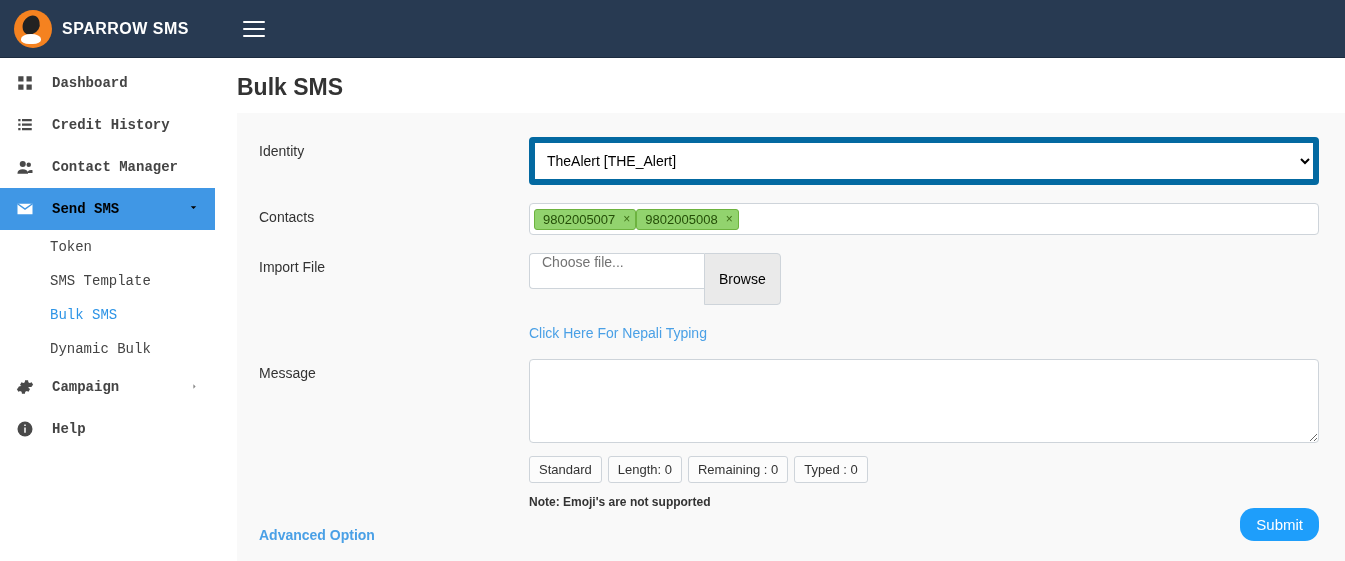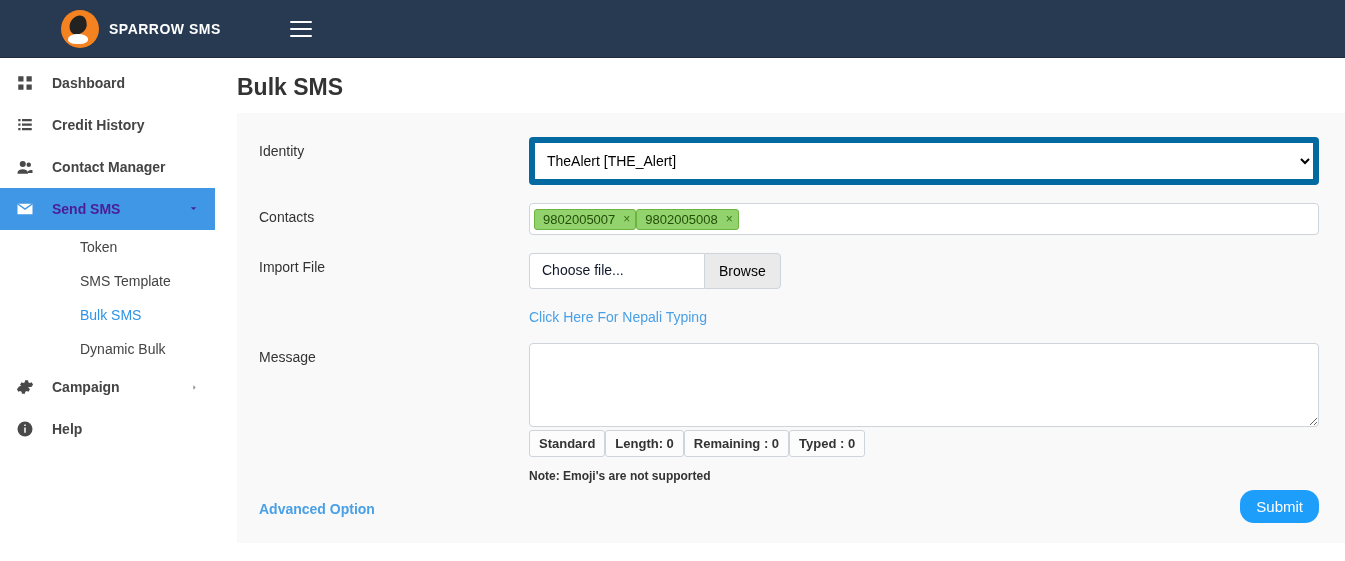--- a/index.html
+++ b/index.html
@@ -14,59 +14,59 @@
     --link:#4aa0e6;
     --token-green:#92d36e;
     --token-border:#6db33f;
   }
   *{box-sizing:border-box;}
   html,body{margin:0;padding:0;font-family:"Segoe UI",Arial,sans-serif;font-size:14px;color:var(--text-dark);background:#fff;}
   body{width:1345px;height:561px;overflow:hidden;}
 
   
   .topbar{background:var(--nav-bg);height:58px;display:flex;align-items:center;color:#fff;border-bottom:1px solid var(--nav-border);}
-  .brand{width:215px;display:flex;align-items:center;padding-left:14px;font-weight:700;font-size:14px;letter-spacing:.5px;margin-left:47px;}
+  .brand{width:215px;display:flex;align-items:center;padding-left:14px;font-weight:700;font-size:16px;letter-spacing:.5px;}
   .brand-logo{width:38px;height:38px;border-radius:50%;background:#f58220;position:relative;margin-right:10px;overflow:hidden;}
   .brand-logo::after{content:"";position:absolute;left:7px;bottom:4px;width:20px;height:10px;background:#fff;border-radius:50% 50% 40% 40%;}
   .brand-logo::before{content:"";position:absolute;left:8px;top:6px;width:18px;height:18px;background:#222;border-radius:70% 40% 60% 40%;transform:rotate(-15deg);}
   .hamburger{width:22px;height:16px;margin-left:28px;cursor:pointer;display:flex;flex-direction:column;justify-content:space-between;}
   .hamburger span{display:block;height:2px;background:#fff;border-radius:2px;}
 
   
-  .sidebar{width:215px;float:left;height:503px;background:#fff;}
+  .sidebar{width:215px;float:left;height:503px;background:#fff;font-family:Liberation Mono, monospace;}
   .side-item{display:flex;align-items:center;height:42px;padding:0 16px;color:#444;font-weight:600;cursor:pointer;}
   .side-item .icon{width:18px;height:18px;display:inline-flex;align-items:center;justify-content:center;color:#494949;}
   .side-item .lbl{margin-left:18px;}
-  .side-item.active{background:var(--sidebar-active);color:#4c1d95;text-align:center;}
+  .side-item.active{background:var(--sidebar-active);color:#000000;text-align:center;}
   .side-item.active .icon{color:#fff;}
   .side-item .caret{margin-left:auto;color:inherit;}
-  .side-sub{padding-left:80px;}
+  .side-sub{padding-left:50px;}
   .side-sub a{display:block;height:34px;line-height:34px;color:#444;text-decoration:none;font-size:14px;cursor:pointer;}
   .side-sub a.current{color:#2d94e6;}
   svg.ic{width:18px;height:18px;}
 
   
   .main{margin-left:215px;height:503px;overflow:auto;}
   .page-title{font-size:23px;font-weight:600;color:#333;padding:16px 0 12px 22px;}
   .panel{margin:0 0 0 22px;background:var(--panel-bg);padding:24px 26px 18px 22px;min-height:430px;position:relative;}
 
   .row{display:flex;margin-bottom:18px;justify-content:center;}
   .label-col{width:270px;color:#333;font-size:14px;padding-top:6px;}
   .field-col{flex:1;}
 
   select.form{width:100%;height:48px;border:6px solid #0369a1;border-radius:4px;padding:8px 8px;background:#fff;font-size:14px;}
   .tag-input{min-height:32px;width:100%;border:1px solid #ced4da;border-radius:4px;background:#fff;padding:3px 4px;display:flex;align-items:center;flex-wrap:wrap;}
   .token{display:inline-flex;align-items:center;background:var(--token-green);border:1px solid var(--token-border);border-radius:3px;padding:2px 5px 2px 8px;font-size:13px;color:#244e07;}
   .token .x{margin-left:8px;font-size:12px;color:#3d6e16;cursor:pointer;}
   .file-row{display:flex;}
-  .file-text{width:175px;height:36px;border:1px solid #ced4da;border-right:none;border-radius:4px 0 0 4px;padding:8px 12px;color:#0f172a;background:#fff;font-size:14px;}
-  .file-btn{height:36px;padding:4px 14px;border:1px solid #ced4da;background:#eaeaea;border-radius:0 4px 4px 0;font-size:14px;cursor:pointer;}
+  .file-text{width:175px;height:36px;border:1px solid #ced4da;border-right:none;border-radius:4px 0 0 4px;padding:0 12px;color:#737373;background:#fff;font-size:14px;}
+  .file-btn{height:52px;padding:4px 14px;border:1px solid #ced4da;background:#eaeaea;border-radius:0 4px 4px 0;font-size:14px;cursor:pointer;}
   .nepali-link{display:inline-block;margin-top:20px;color:var(--link);font-size:14px;text-decoration:none;cursor:pointer;}
   textarea.msg{width:100%;height:84px;border:1px solid #ced4da;border-radius:4px;resize:both;padding:8px;font-family:inherit;font-size:14px;}
-  .chips{display:flex;font-weight:bold;}
+  .chips{margin-top:10px;display:flex;gap:6px;}
   .chip{border:1px solid #ced4da;background:#fcfcfc;border-radius:3px;padding:5px 9px;font-size:13px;color:#333;}
   .note{margin-top:12px;font-weight:700;font-size:12px;}
   .adv{color:var(--link);font-weight:600;cursor:pointer;font-size:14px;margin-top:6px;}
   .submit{position:absolute;right:26px;bottom:20px;background:#1e9efb;color:#fff;border:none;border-radius:14px;padding:8px 16px;font-size:15px;cursor:pointer;}
 </style>
 </head>
 <body>
 
 <div class="topbar">
   <div class="brand">

